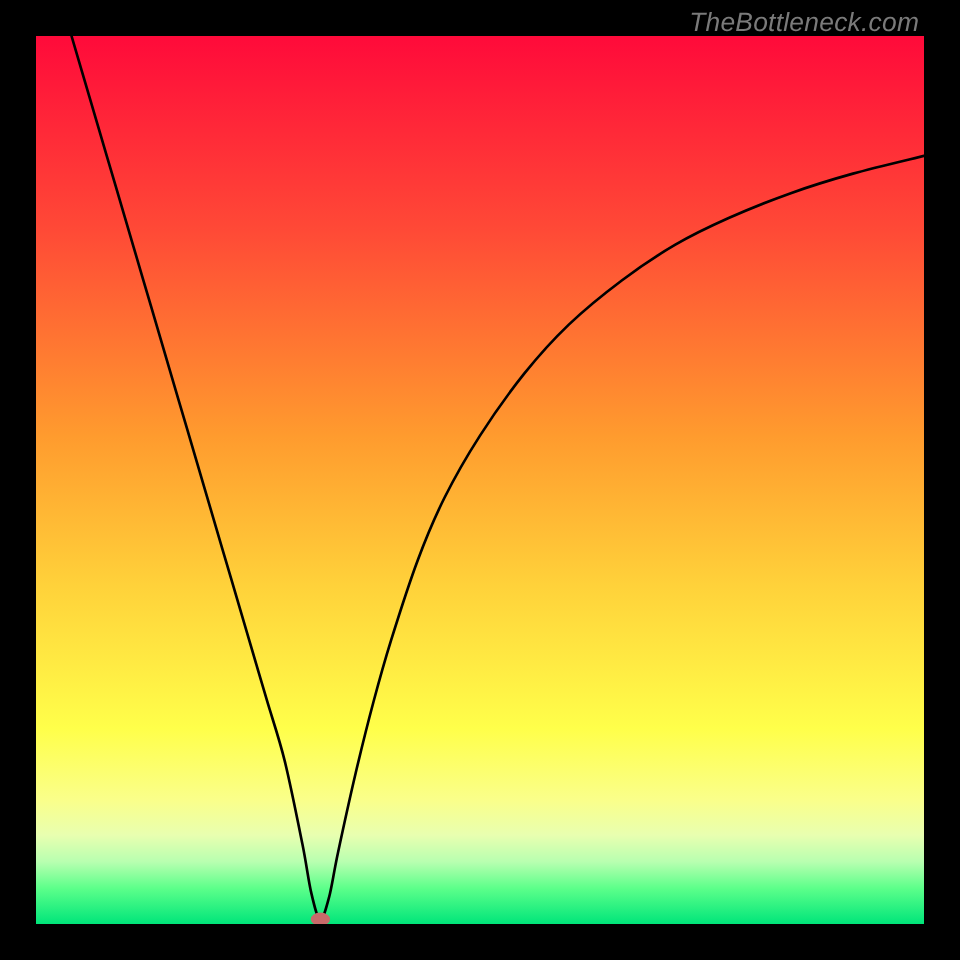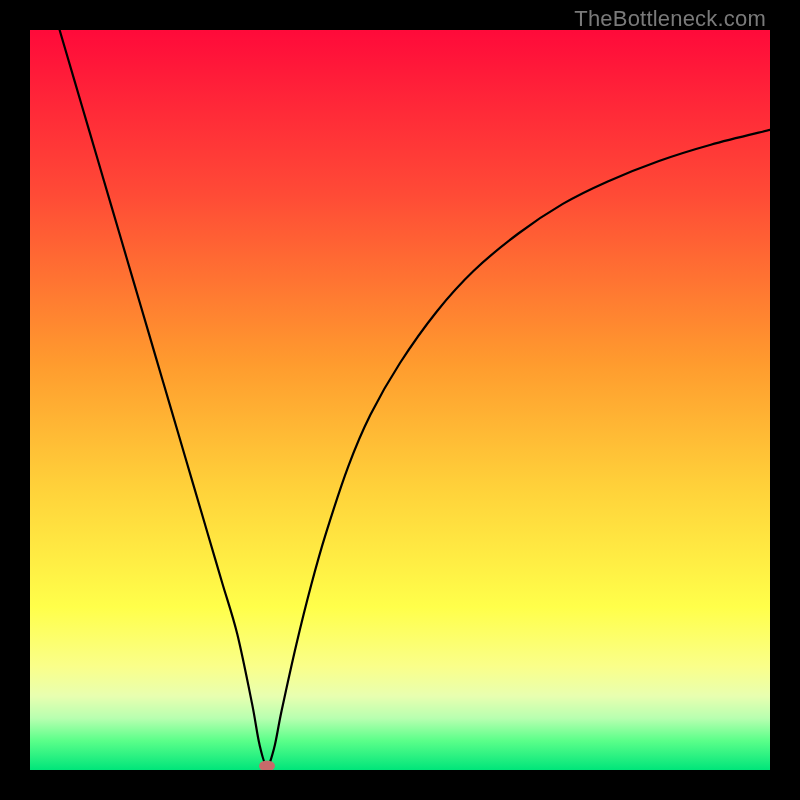--- a/index.html
+++ b/index.html
@@ -41,20 +41,21 @@
     pointer-events: none;
   }
   .watermark {
     position: absolute;
     top: 6px;
     right: 34px;
     color: #7a7a7a;
     font-size: 22px;
     font-weight: 500;
     letter-spacing: 0.2px;
+    font-style: italic;
   }
   .dot {
     position: absolute;
     width: 16px;
     height: 11px;
     border-radius: 50%;
     background: #c86a6a;
     transform: translate(-50%, -50%);
   }
 </style>

